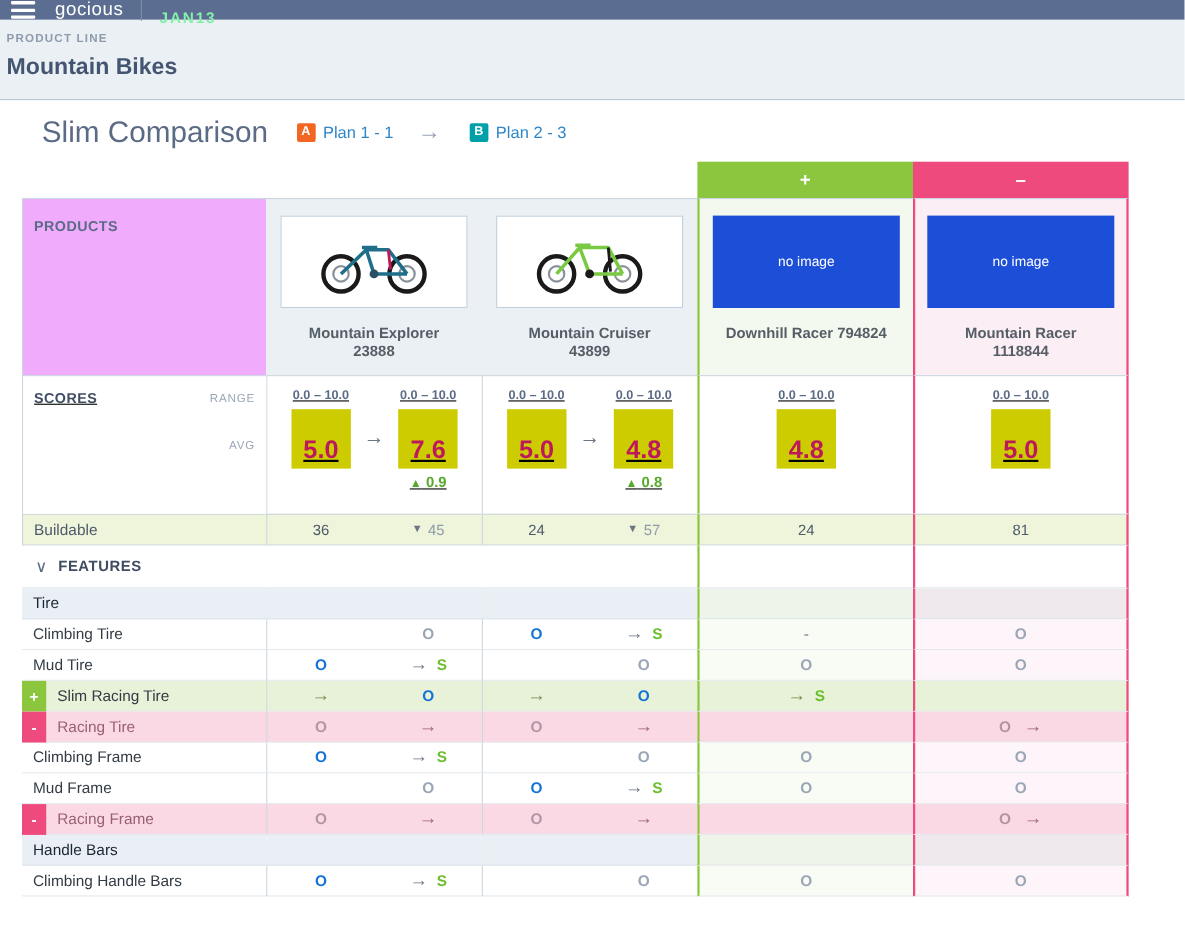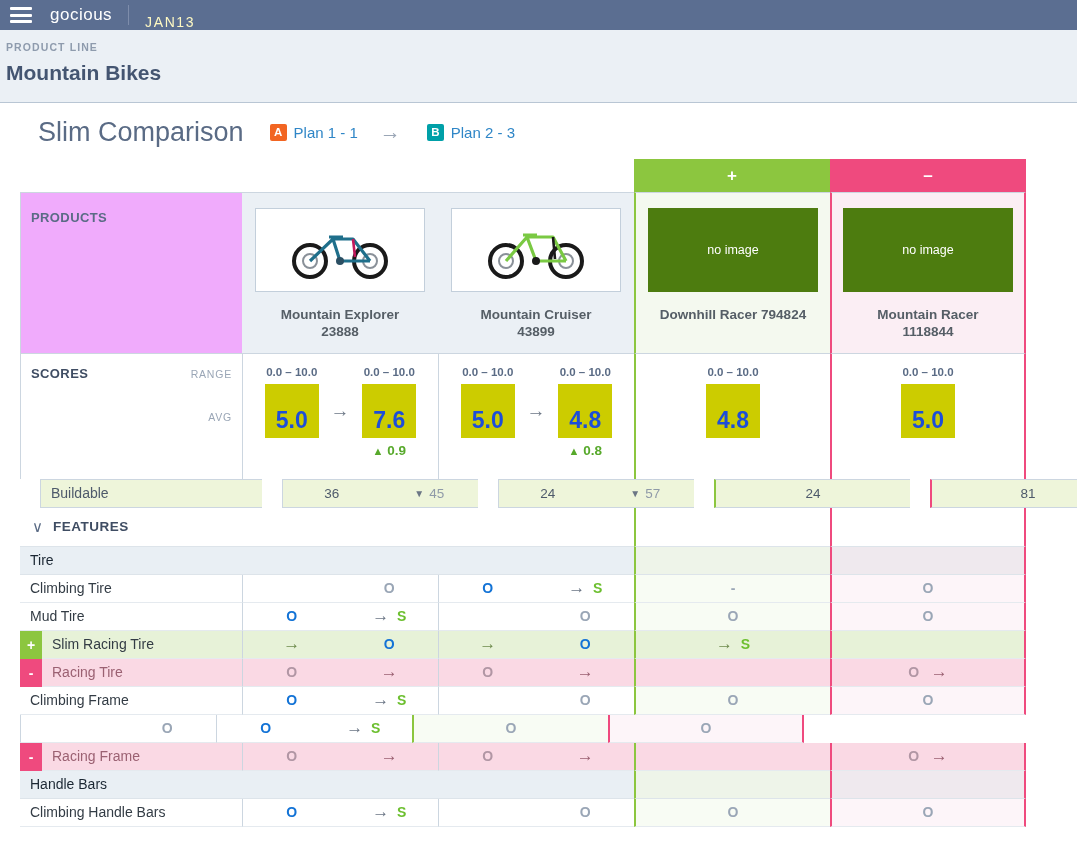--- a/index.html
+++ b/index.html
@@ -5,21 +5,21 @@
   * { box-sizing: border-box; margin: 0; padding: 0; }
   html, body {
     width: 1077px; height: 853px;
     font-family: "Liberation Sans", sans-serif;
     background: #ffffff;
     overflow: hidden;
   }
 
   
   #topbar {
-    height: 30px;
+    height: 18px;
     background: #5b6e91;
     display: flex;
     align-items: center;
     padding: 0 0 0 10px;
   }
   #hamburger {
     width: 22px; height: 16px;
     display: flex; flex-direction: column; justify-content: space-between;
     cursor: pointer;
     margin-right: 18px;
@@ -27,23 +27,23 @@
   #hamburger i { display: block; height: 3px; background: #ffffff; border-radius: 1px; }
   #brand {
     color: #ffffff;
     font-size: 17px;
     letter-spacing: .5px;
     font-weight: 400;
     padding-right: 16px;
   }
   #nav-divider { width: 1px; height: 20px; background: #7e8dab; }
   #date-tag {
-    color: #fef9c3;
+    color: #86efac;
     font-size: 14px;
-    font-weight: normal;
+    font-weight: bold;
     letter-spacing: 1.6px;
     padding-left: 16px;
     margin-top: 13px;
   }
 
   
   #pl-band {
     background: #ebf0f5;
     border-bottom: 1px solid #b9c6d4;
     padding: 11px 0 12px 6px;
@@ -106,66 +106,66 @@
     padding: 15px 12px 12px 12px;
     display: flex; flex-direction: column; align-items: center;
   }
   .prod-cell.green-col { background: #f4f9ef; border-left: 2px solid #8cc63f; }
   .prod-cell.pink-col  { background: #fbeef4; border-left: 2px solid #ef4a7e; border-right: 2px solid #ef4a7e;}
   .thumb-frame {
     width: 170px; height: 84px;
     border: 1px solid #c3cfdb; background: #ffffff;
     display: flex; align-items: center; justify-content: center;
   }
-  .thumb-frame.noimg { border: none; background: #4d7c0f; }
+  .thumb-frame.noimg { border: none; background: #1d4ed8; }
   .noimg-txt { color: #ffffff; font-size: 12.5px; }
   .prod-name {
     margin-top: 14px; text-align: center;
     font-size: 13.5px; font-weight: bold; color: #555e66; line-height: 1.28;
   }
   .bike-svg { width: 110px; height: 62px; }
 
   
-  #scores-row { padding-left: 20px; }
+  #scores-row { padding-left: 20px; text-decoration: underline; }
   #scores-row .cell { border-top: 1px solid #ccd6e0; background: #ffffff; height: 126px; }
   .score-label-cell { border-left: 1px solid #ccd6e0; padding: 12px 10px 0 10px; position: relative; }
   .score-label-cell .t { font-size: 13px; font-weight: bold; color: #3f4d63; letter-spacing: .4px; }
   .mini-lbl { position: absolute; right: 10px; font-size: 10.5px; color: #9aa6b6; letter-spacing: .8px; }
   .mini-range { top: 14px; }
   .mini-avg   { top: 57px; }
 
   .score-plan-cell { display: flex; border-left: 1px solid #ccd6e0; }
   .score-sub { width: 98px; display: flex; flex-direction: column; align-items: center; padding-top: 12px; }
   .score-range { font-size: 11.5px; font-weight: bold; color: #5a6b85; }
   .score-box {
     width: 54px; height: 54px; margin-top: 6px;
     background: #cccc00;
     display: flex; align-items: flex-end; justify-content: center;
-    color: #1d4ed8; font-size: 23px; font-weight: bold;
+    color: #be185d; font-size: 23px; font-weight: bold;
     padding-bottom: 4px;
   }
   .score-arrow {
     width: 0; position: relative;
   }
   .arrow-mid {
     position: absolute; left: -10px; top: 46px;
     color: #6b7685; font-size: 19px;
   }
   .score-delta { margin-top: 5px; font-size: 13.5px; font-weight: bold; color: #57a92b; }
   .score-delta .tri { font-size: 11px; }
   .score-prod-cell { display: flex; flex-direction: column; align-items: center; padding-top: 12px; }
   .score-prod-cell.green-col { background: #f8fcf4; border-left: 2px solid #8cc63f; }
   .score-prod-cell.pink-col  { background: #fdf5f9; border-left: 2px solid #ef4a7e; border-right: 2px solid #ef4a7e;}
 
   
   #buildable-row { padding-left: 20px; }
   #buildable-row .cell {
     height: 29px; background: #eef5da;
     border-top: 1px solid #ccd6e0; border-bottom: 1px solid #ccd6e0;
-    display: flex; align-items: center; margin-left: 20px;
+    display: flex; align-items: center;
   }
   .bd-label { border-left: 1px solid #ccd6e0; padding-left: 10px; font-size: 14px; color: #4e5a6b; }
   .bd-plan { border-left: 1px solid #ccd6e0; }
   .bd-sub { width: 98px; display: flex; align-items: center; justify-content: center;
             font-size: 13.5px; color: #4e5a6b; }
   .bd-sub.muted { color: #8f9aa8; }
   .bd-sub .tri { font-size: 10px; margin-right: 5px; color: #6b7685; }
   .bd-prod { justify-content: center; font-size: 13.5px; color: #4e5a6b; }
   .bd-prod.green-col { border-left: 2px solid #8cc63f; }
   .bd-prod.pink-col  { border-left: 2px solid #ef4a7e; border-right: 2px solid #ef4a7e; }
@@ -499,20 +499,21 @@
           </div>
         </div>
         <div class="cell c-prod feat-prod green-col">
           <span class="mk-o-grey">O</span>
         </div>
         <div class="cell c-prod feat-prod pink-col">
           <span class="mk-o-grey">O</span>
         </div>
       </div>
       <div class="row feat-row plain">
+        <div class="cell c-label feat-label">Mud Frame</div>
         <div class="cell c-plan feat-plan">
           <div class="feat-sub"></div>
           <div class="feat-sub">
             <span class="mk-o-grey">O</span>
           </div>
         </div>
         <div class="cell c-plan feat-plan">
           <div class="feat-sub">
             <span class="mk-o-blue">O</span>
           </div>

